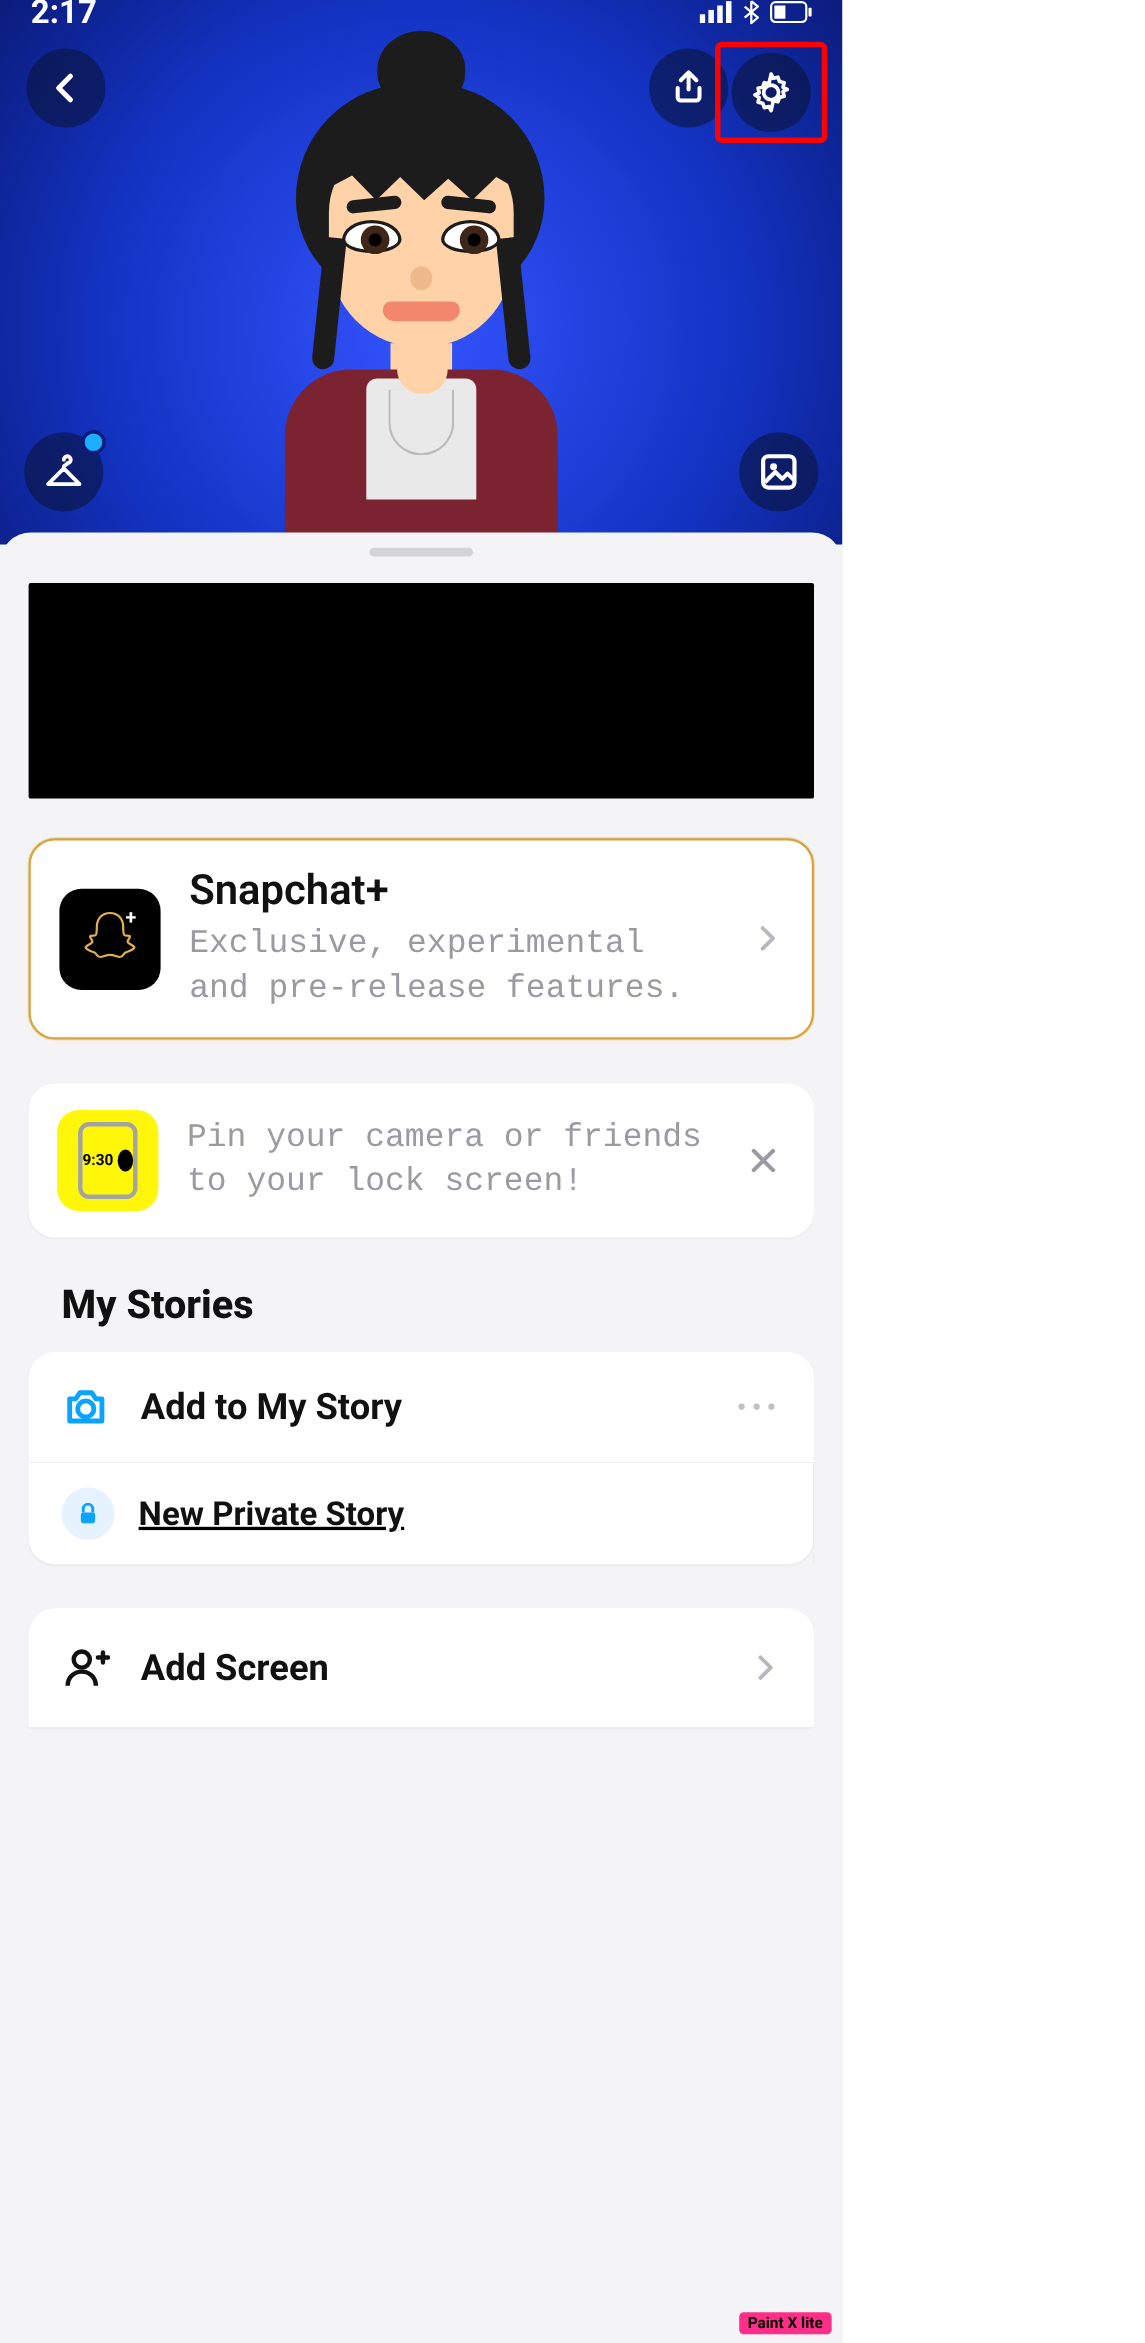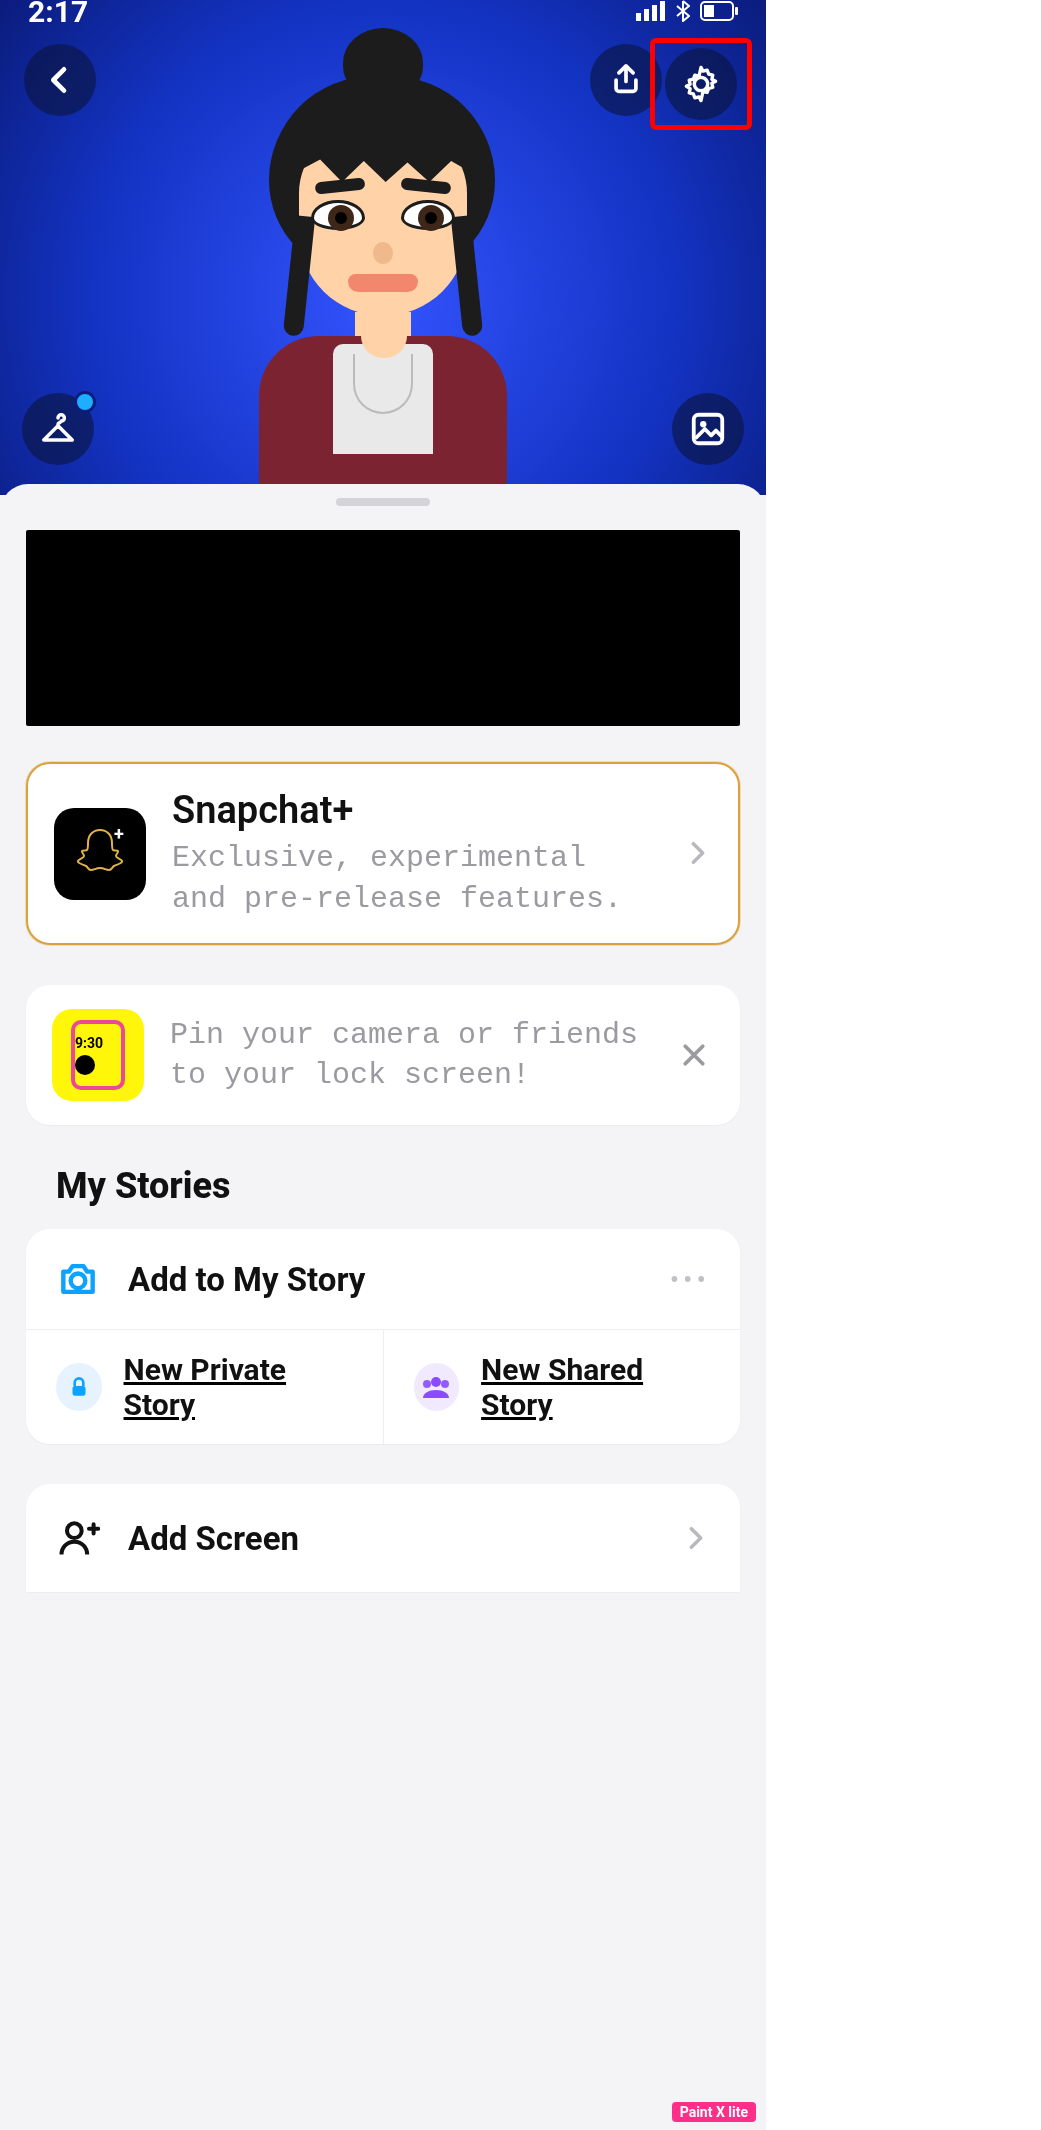--- a/index.html
+++ b/index.html
@@ -107,21 +107,21 @@
     margin:0 26px 40px; background:#fff; border-radius:24px;
     display:flex; align-items:center; padding:24px 26px; gap:26px;
     position:relative;
     box-shadow:0 1px 2px rgba(0,0,0,0.04);
   }
   .card.gold { border:2px solid #daa23c; box-shadow:0 0 0 1px rgba(218,162,60,0.3);}
   .card-icon { width:92px; height:92px; flex:0 0 92px; border-radius:20px; display:flex;align-items:center;justify-content:center;}
   .ghost-plus { background:#000; position:relative;}
   .ghost-plus svg { width:64px;height:64px;}
   .lockwidget { background:#fff60a; position:relative;}
-  .lw-phone { width:54px;height:70px;border:4px solid #ec4899;border-radius:10px;display:flex;flex-direction:column;justify-content:center;gap:4px;}
+  .lw-phone { width:54px;height:70px;border:4px solid #a3a3a3;border-radius:10px;display:flex;flex-direction:row;align-items:center;justify-content:center;gap:4px;}
   .lw-phone .t { font-size:14px; font-weight:700;}
   .lw-phone .g { width:20px;height:20px;background:#000;border-radius:50%;}
   .card-text { flex:1; }
   .card-title { font-size:38px; font-weight:600; color:#111; margin-bottom:6px;}
   .card-sub { font-size:30px; color:#9a9aa0; line-height:1.35;font-family:Liberation Mono, monospace;}
   .chev-r { color:#b8b8be; font-size:40px;}
   .close-x { width:40px;height:40px;display:flex;align-items:center;justify-content:center;color:#9a9aa0;font-size:36px;cursor:pointer;}
   .section-h { font-size:36px; font-weight:800; color:#111; margin:10px 0 22px 56px;}
   .stories { margin:0 26px 40px; background:#fff; border-radius:24px; box-shadow:0 1px 2px rgba(0,0,0,0.04);}
   .story-row { display:flex; align-items:center; padding:28px 30px; gap:28px; border-bottom:1px solid #eee;}
@@ -133,21 +133,21 @@
   .split > div:first-child{border-right:1px solid #eee;}
   .mini-ic { width:48px;height:48px;border-radius:50%;display:flex;align-items:center;justify-content:center;}
   .mini-ic.lock{background:#e6f3ff;color:#0aa3ff;}
   .mini-ic.grp{background:#f1eaff;color:#8a4bff;}
   .split .lbl2{font-size:30px;font-weight:700;color:#111;}
   .friends-card{margin:0 26px;background:#fff;border-radius:24px 24px 0 0;box-shadow:0 1px 2px rgba(0,0,0,0.04);}
   .friend-row{display:flex;align-items:center;padding:32px 30px;gap:28px;}
   .friend-row .lbl{font-size:33px;font-weight:700;color:#111;flex:1;}
   .watermark{
     position:absolute; right:10px; bottom:8px;
-    background:#ff2e88;color:#ffffff;font-size:14px;font-weight:700;
+    background:#ff2e88;color:#000000;font-size:14px;font-weight:700;
     padding:2px 8px;border-radius:4px;
   }
   
   .rightcut{position:absolute;left:766px;top:0;width:275px;height:100%;background:#fff;}
 </style>
 </head>
 <body>
 
 <div class="phone">
 
@@ -282,31 +282,20 @@
       <div class="split">
         <div>
           <div class="mini-ic lock">
             <svg width="26" height="26" viewBox="0 0 24 24">
                 <rect x="6" y="11" width="12" height="9" rx="2" fill="#0aa3ff"></rect>
                 <path d="M8 11 V8 a4 4 0 0 1 8 0 v3" stroke="#0aa3ff" stroke-width="2.4" fill="none"></path>
               </svg>
           </div>
           <div class="lbl2">New Private Story</div>
         </div>
-        <div>
-          <div class="mini-ic grp">
-            <svg width="30" height="26" viewBox="0 0 30 26">
-                <circle cx="15" cy="8" r="5" fill="#8a4bff"></circle>
-                <circle cx="6" cy="10" r="4" fill="#8a4bff" opacity="0.9"></circle>
-                <circle cx="24" cy="10" r="4" fill="#8a4bff" opacity="0.9"></circle>
-                <path d="M2 24 c0-5 6-8 13-8 s13 3 13 8" fill="#8a4bff"></path>
-              </svg>
-          </div>
-          <div class="lbl2">New Shared Story</div>
-        </div>
       </div>
     </div>
 
     <div class="friends-card">
       <div class="friend-row">
         <svg width="44" height="44" viewBox="0 0 24 24">
             <circle cx="10" cy="8" r="4" stroke="#111" stroke-width="2.2" fill="none"></circle>
             <path d="M3 21 c0-4 3-7 7-7 s7 3 7 7" stroke="#111" stroke-width="2.2" fill="none"></path>
             <path d="M18 7 h5 M20.5 4.5 v5" stroke="#111" stroke-width="2.2" stroke-linecap="round"></path>
           </svg>

